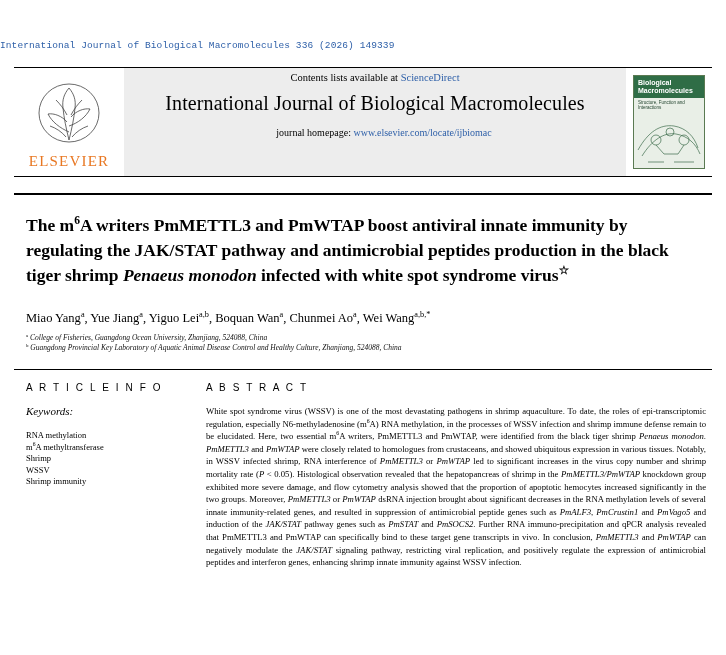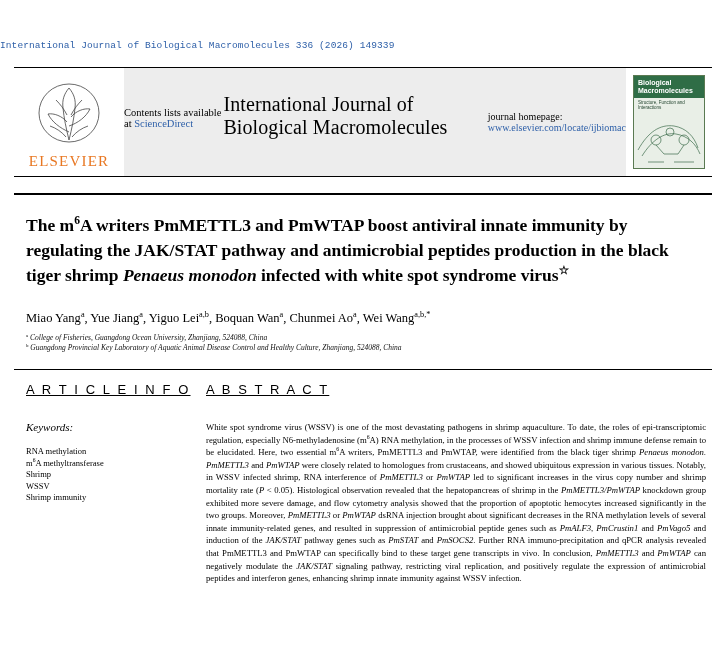--- a/index.html
+++ b/index.html
@@ -62,20 +62,21 @@
     font-family: "Liberation Serif", serif;
     font-size: 15px;
     letter-spacing: 1.2px;
     color: #E87722;
     font-weight: normal;
   }
   .center-box {
     flex: 1;
     background: #ededed;
     display: flex;
+    flex-direction: column;
     align-items: center;
     padding: 4px 0;
     box-sizing: border-box;
   }
   .contents-line {
     font-size: 10.5px;
     margin-bottom: 9px;
   }
   .contents-line .sd {
     color: #2d5fa8;
@@ -176,24 +177,23 @@
     box-sizing: border-box;
     padding-left: 12px;
   }
   .col-abs {
     flex: 1;
     padding-right: 6px;
     box-sizing: border-box;
   }
   .sec-head {
     font-family: "Liberation Sans", sans-serif;
-    font-size: 13px;
+    font-size: 10px;
     letter-spacing: 2.1px;
-    margin-bottom: 24px;
-    text-decoration: underline;
+    margin-bottom: 12px;
   }
   .kw-label {
     font-family: "Liberation Serif", serif;
     font-size: 11px;
     font-style: italic;
     margin-bottom: 13px;
   }
   .kw-list {
     font-size: 8.5px;
     line-height: 11.5px;

